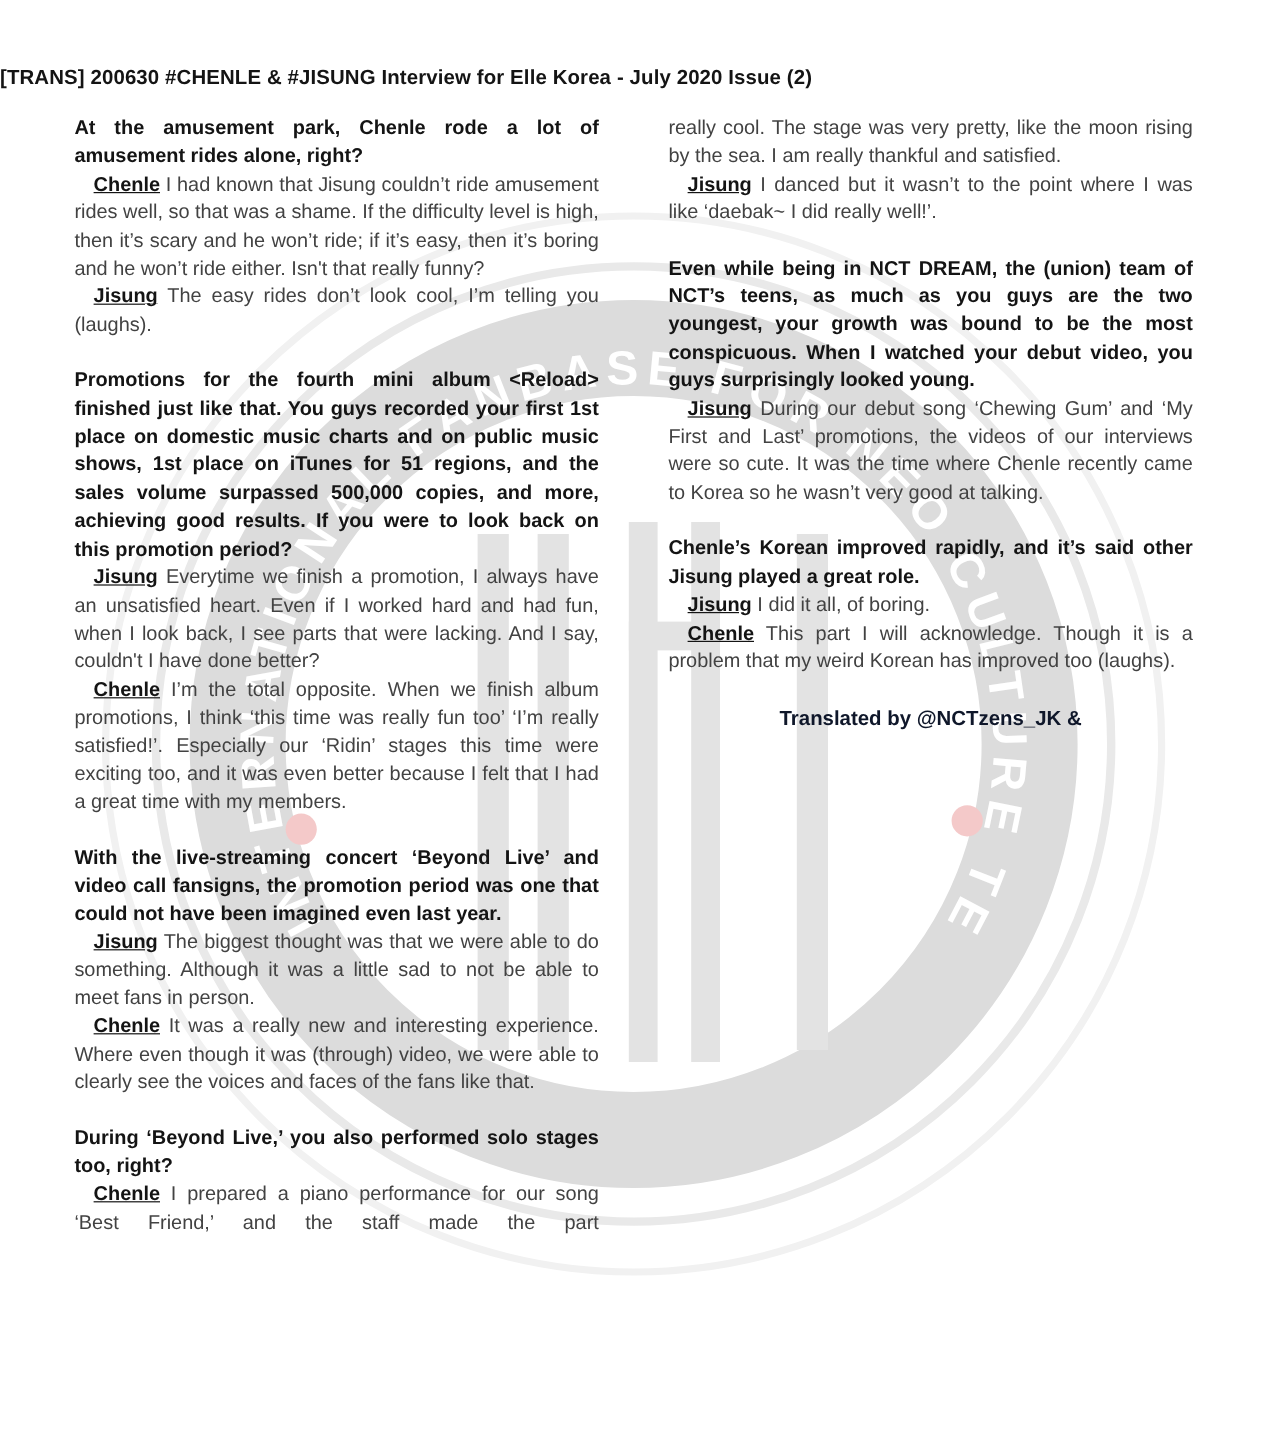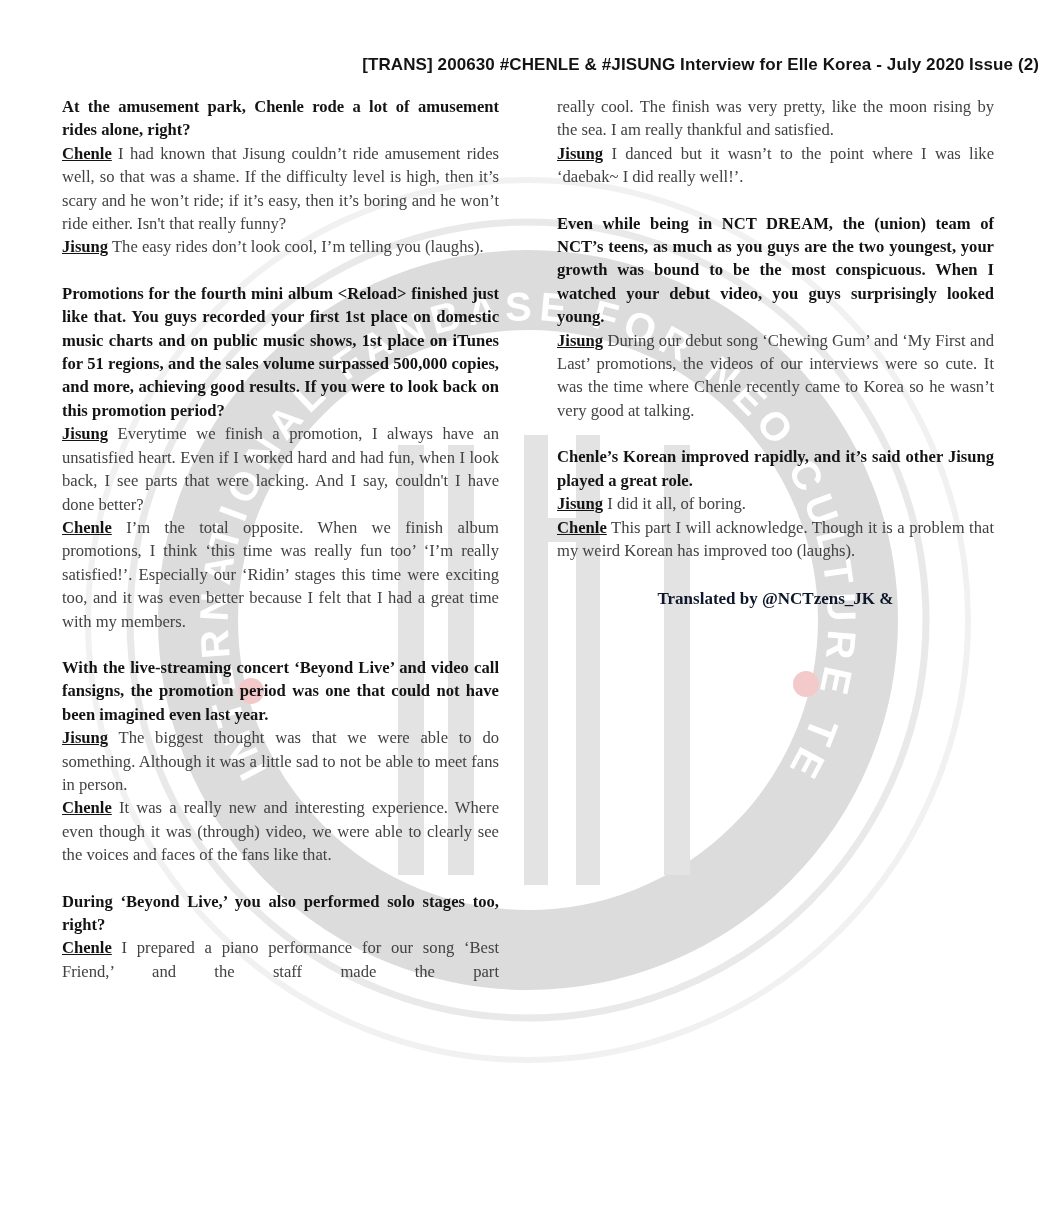--- a/index.html
+++ b/index.html
@@ -11,36 +11,36 @@
     color:#424242;
   }
   
   .watermark{
     position:absolute;top:0;left:0;z-index:0;pointer-events:none;
   }
   
   .content{position:relative;z-index:1;}
   .page-title{
     position:absolute;top:55px;left:0;width:1039px;
-    text-align:right;font-weight:bold;font-size:17px;color:#141414;
+    text-align:left;font-weight:bold;font-size:17px;color:#141414;
     letter-spacing:0.1px;
   }
   .columns{
     position:absolute;top:95px;left:62px;width:932px;
-    display:flex;gap:58px;font-family:Liberation Serif, serif;
+    display:flex;gap:58px;
   }
   .col{
     width:437px;
     font-size:16.6px;line-height:23.4px;
     text-align:justify;
   }
   .qa{margin:0 0 23px 0;}
   .qa p{margin:0;}
   .question{font-weight:bold;color:#141414;}
-  .speaker{font-weight:bold;color:#141414;text-decoration:underline;}
+  .speaker{font-weight:bold;color:#141414;text-decoration:underline;margin-left:16px;}
   .answer.fill{text-align-last:justify;}
   .credit{
     margin-top:25px;
     text-align:center;font-weight:bold;font-size:17px;
     color:#941c1c;line-height:24px;
   }
 </style>
 </head>
 <body>
 
@@ -86,21 +86,21 @@
           <p class="answer"><span class="speaker">Jisung</span><span class="answer-text"> The biggest thought was that we were able to do something. Although it was a little sad to not be able to meet fans in person.</span></p>
           <p class="answer"><span class="speaker">Chenle</span><span class="answer-text"> It was a really new and interesting experience. Where even though it was (through) video, we were able to clearly see the voices and faces of the fans like that.</span></p>
         </section>
         <section class="qa">
           <p class="question">During ‘Beyond Live,’ you also performed solo stages too, right?</p>
           <p class="answer fill"><span class="speaker">Chenle</span><span class="answer-text"> I prepared a piano performance for our song ‘Best Friend,’ and the staff made the part</span></p>
         </section>
       </div>
     <div class="col" id="col-right">
         <section class="qa">
-          <p class="answer"><span class="answer-text">really cool. The finish was very pretty, like the moon rising by the sea. I am really thankful and satisfied.</span></p>
+          <p class="answer"><span class="answer-text">really cool. The stage was very pretty, like the moon rising by the sea. I am really thankful and satisfied.</span></p>
           <p class="answer"><span class="speaker">Jisung</span><span class="answer-text"> I danced but it wasn’t to the point where I was like ‘daebak~ I did really well!’.</span></p>
         </section>
         <section class="qa">
           <p class="question">Even while being in NCT DREAM, the (union) team of NCT’s teens, as much as you guys are the two youngest, your growth was bound to be the most conspicuous. When I watched your debut video, you guys surprisingly looked young.</p>
           <p class="answer"><span class="speaker">Jisung</span><span class="answer-text"> During our debut song ‘Chewing Gum’ and ‘My First and Last’ promotions, the videos of our interviews were so cute. It was the time where Chenle recently came to Korea so he wasn’t very good at talking.</span></p>
         </section>
         <section class="qa">
           <p class="question">Chenle’s Korean improved rapidly, and it’s said other Jisung played a great role.</p>
           <p class="answer"><span class="speaker">Jisung</span><span class="answer-text"> I did it all, of boring.</span></p>
           <p class="answer"><span class="speaker">Chenle</span><span class="answer-text"> This part I will acknowledge. Though it is a problem that my weird Korean has improved too (laughs).</span></p>

